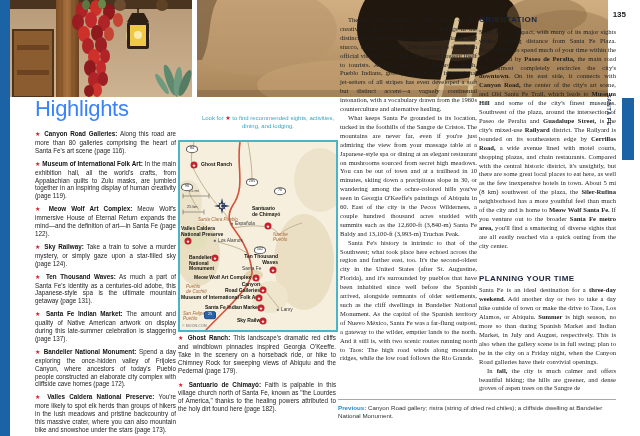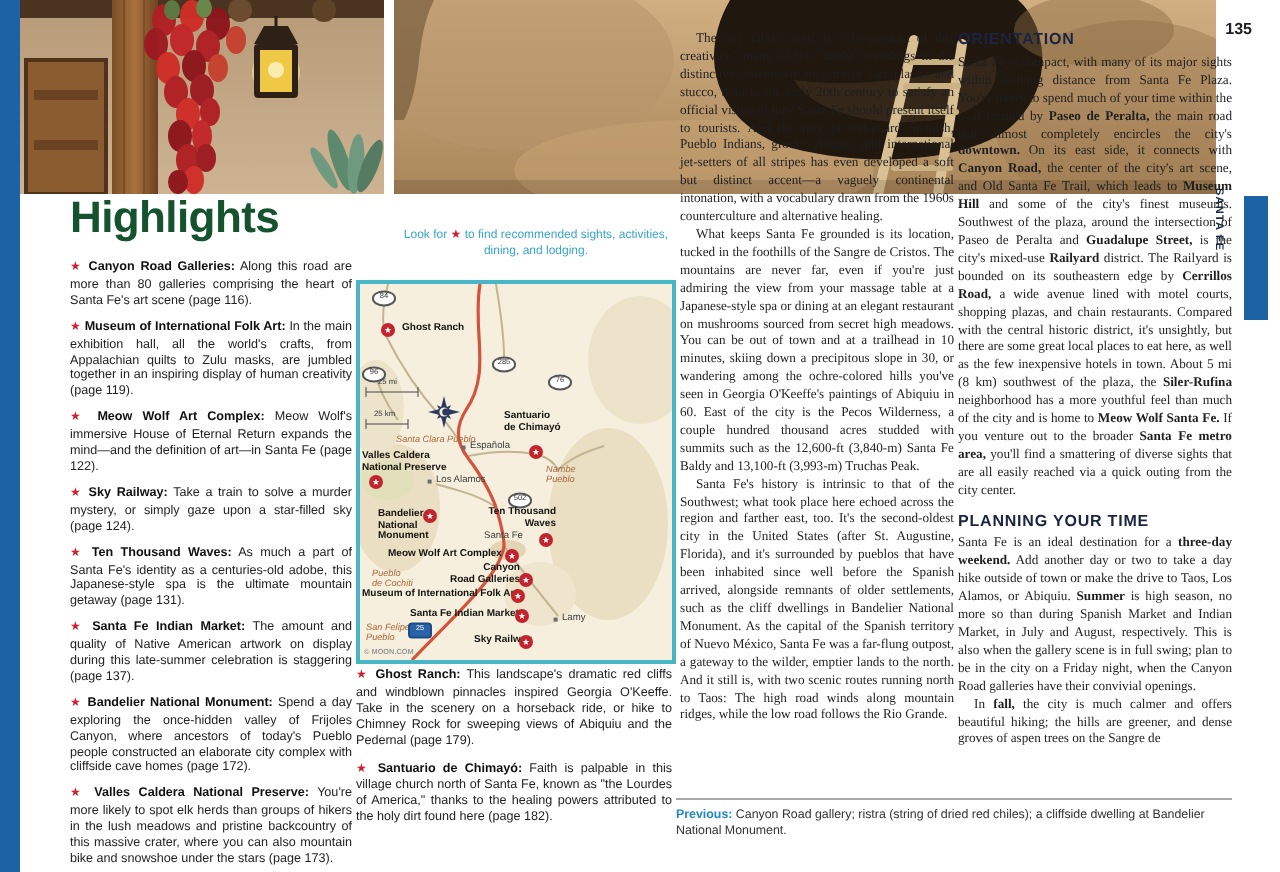--- a/index.html
+++ b/index.html
@@ -9,21 +9,21 @@
   .photo{position:absolute;top:0;height:97px;overflow:hidden;}
   .photo-left{left:10px;width:182px;}
   .photo-right{left:197px;width:411px;}
   .page-number{position:absolute;right:14px;top:10px;font-size:8px;font-weight:bold;color:#1d1d1f;}
   .side-tab-label{position:absolute;left:606px;top:94px;writing-mode:vertical-rl;
       font-size:5.5px;font-weight:bold;letter-spacing:0.6px;color:#1b2a4a;}
   .side-tab-block{position:absolute;left:622px;top:98px;width:12px;height:62px;background:#1c63a6;}
 
   
   .hl-col{position:absolute;left:35px;top:96px;width:141px;}
-  .hl-title{font-size:22px;font-weight:bold;color:#14532d;margin:0 0 8px 0;letter-spacing:-0.3px;}
+  .hl-title{font-size:22px;font-weight:normal;color:#3b82f6;margin:0 0 8px 0;letter-spacing:-0.3px;}
   .hl-item{margin:0 0 5px 0;text-align:justify;font-size:6.3px;line-height:7.9px;color:#232323;}
   .star{color:#d0202e;font-size:6px;}
   .hl-head{font-weight:bold;color:#101010;}
 
   
   .map-note{position:absolute;left:200px;top:115px;width:136px;text-align:center;
       color:#38a6c5;font-size:6px;line-height:7.8px;}
 
   
   .map{position:absolute;left:178px;top:140px;width:156px;height:188px;background:#f6efdd;
@@ -53,21 +53,21 @@
   
   .col{position:absolute;top:16px;width:137px;font-family:"Liberation Serif",serif;
        font-size:6.6px;line-height:8.9px;text-align:justify;color:#1f1f1f;}
   .col-1{left:340px;}
   .col-2{left:479px;}
   .col p{margin:0;text-indent:8px;}
   .col p.flush{text-indent:0;}
   .col .b{font-weight:bold;}
   .sec-head{font-family:"Liberation Sans",sans-serif;font-size:8px;font-weight:bold;
       color:#1b2440;letter-spacing:0.4px;margin:0 0 3px 0;}
-  .sec-head.spaced{margin-top:6px;}
+  .sec-head.spaced{margin-top:24px;}
 
   
   .caption-rule{position:absolute;left:338px;top:399px;width:278px;height:1px;background:#a8a8a8;}
   .caption{position:absolute;left:338px;top:404px;width:282px;font-size:6.2px;line-height:8px;color:#333;}
   .cap-b{font-weight:bold;color:#2187c8;}
 </style>
 </head>
 <body>
 
 <div class="page">

